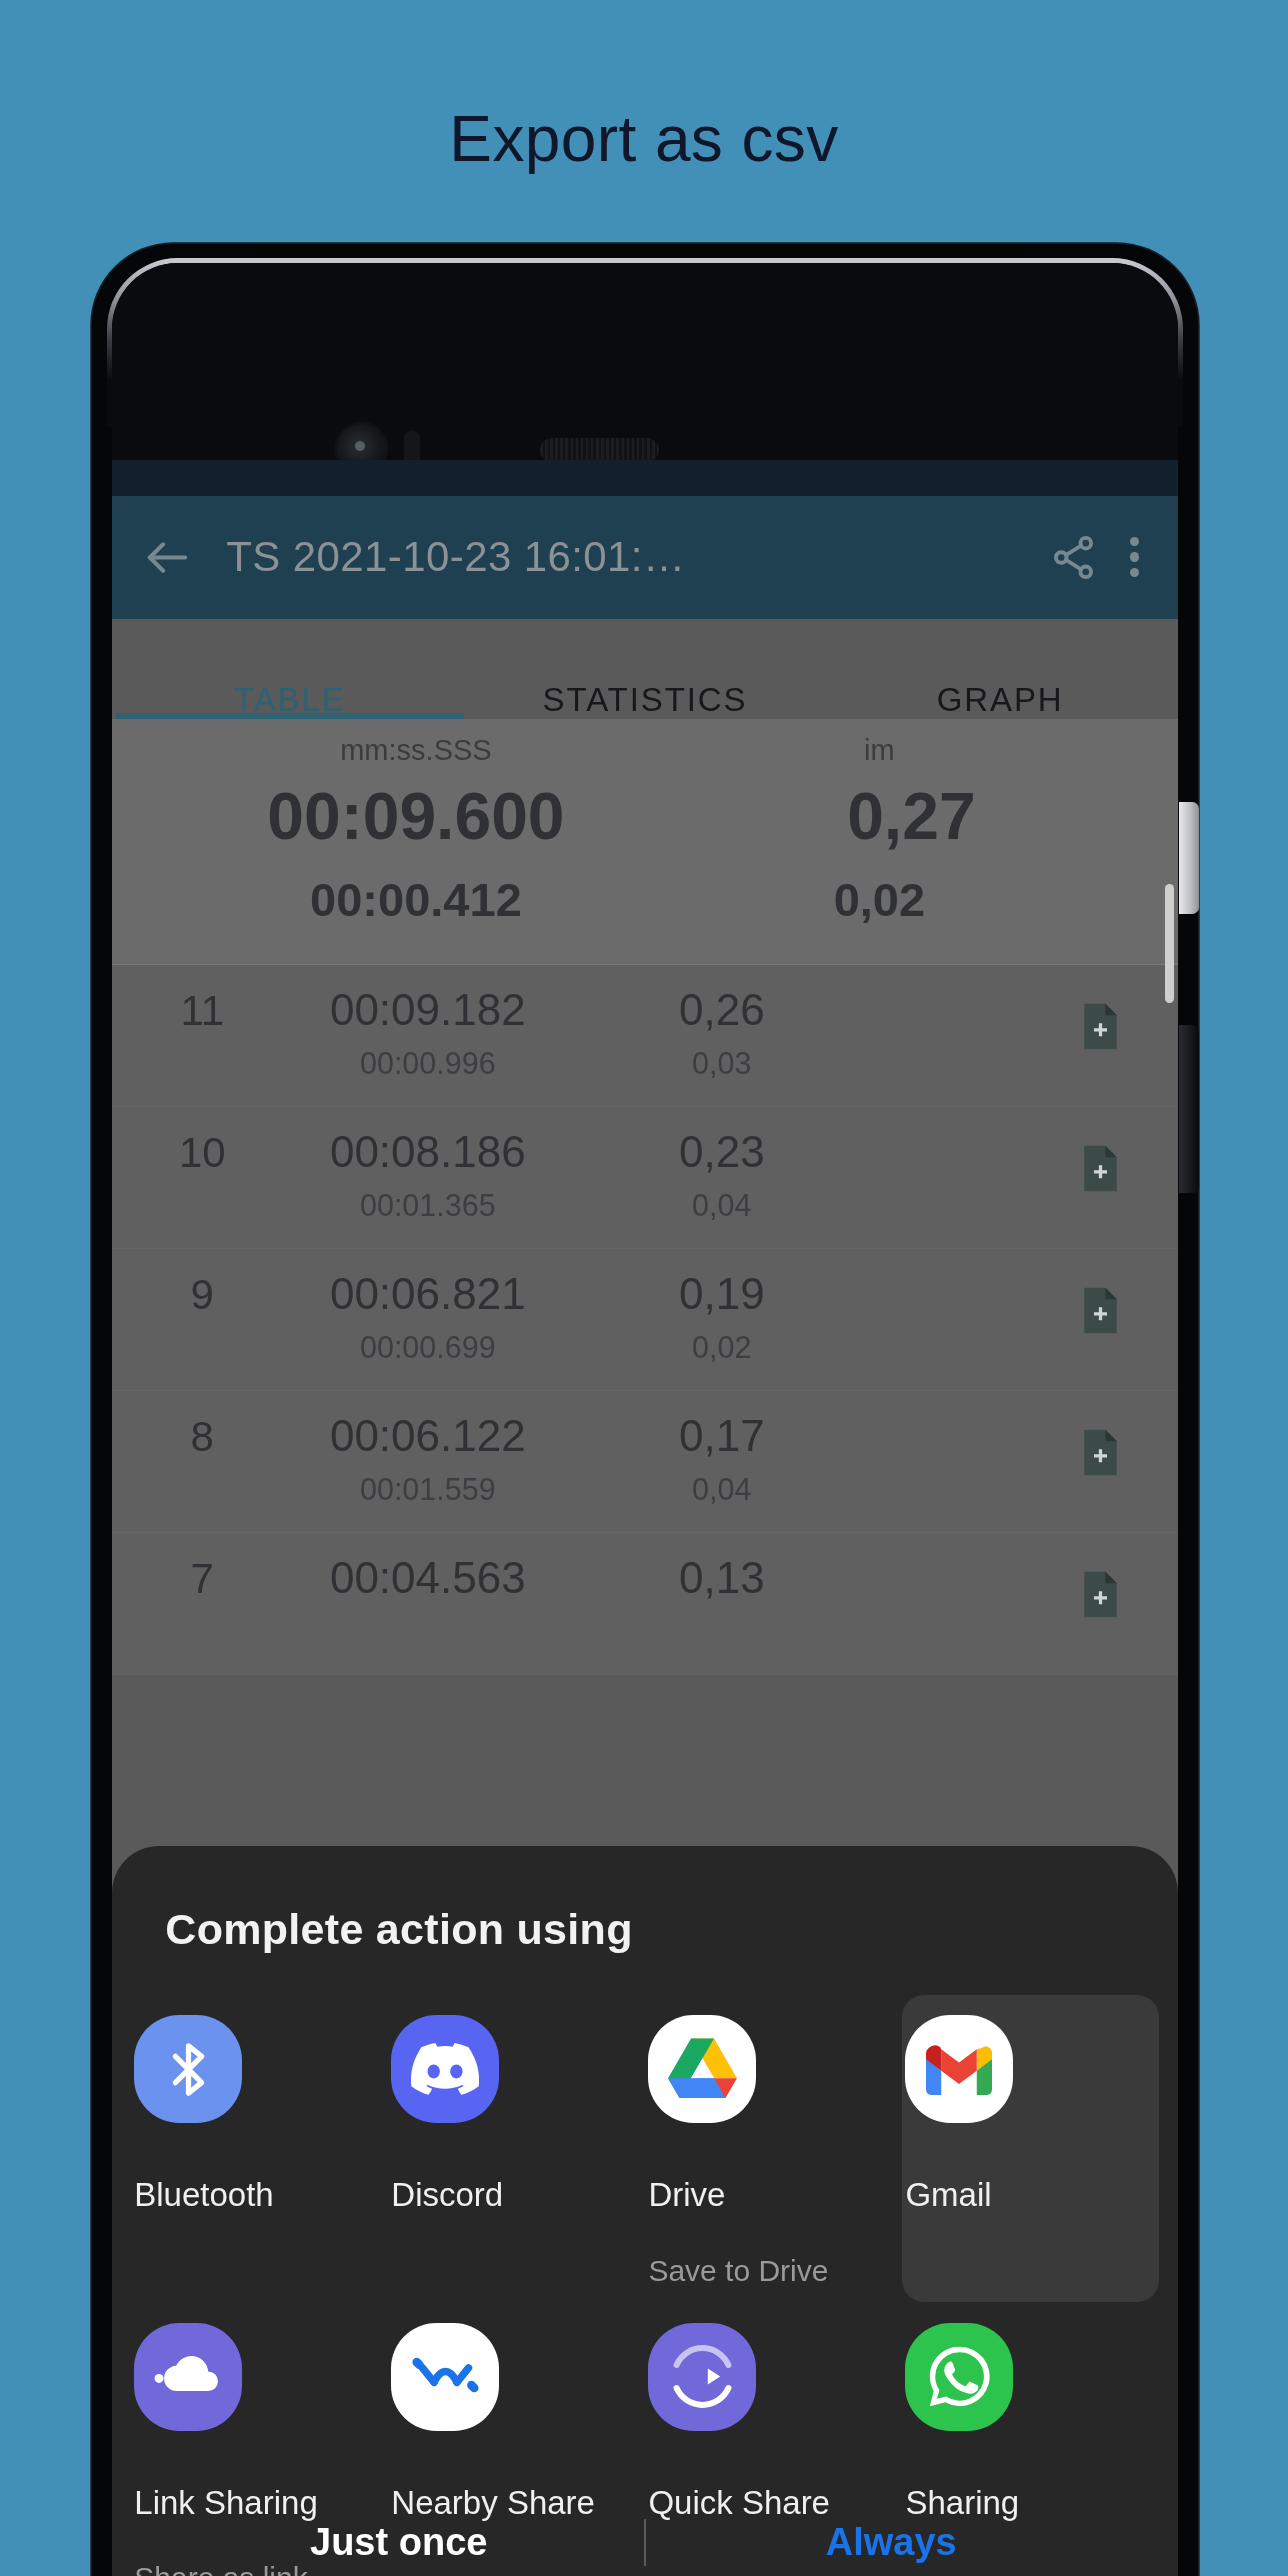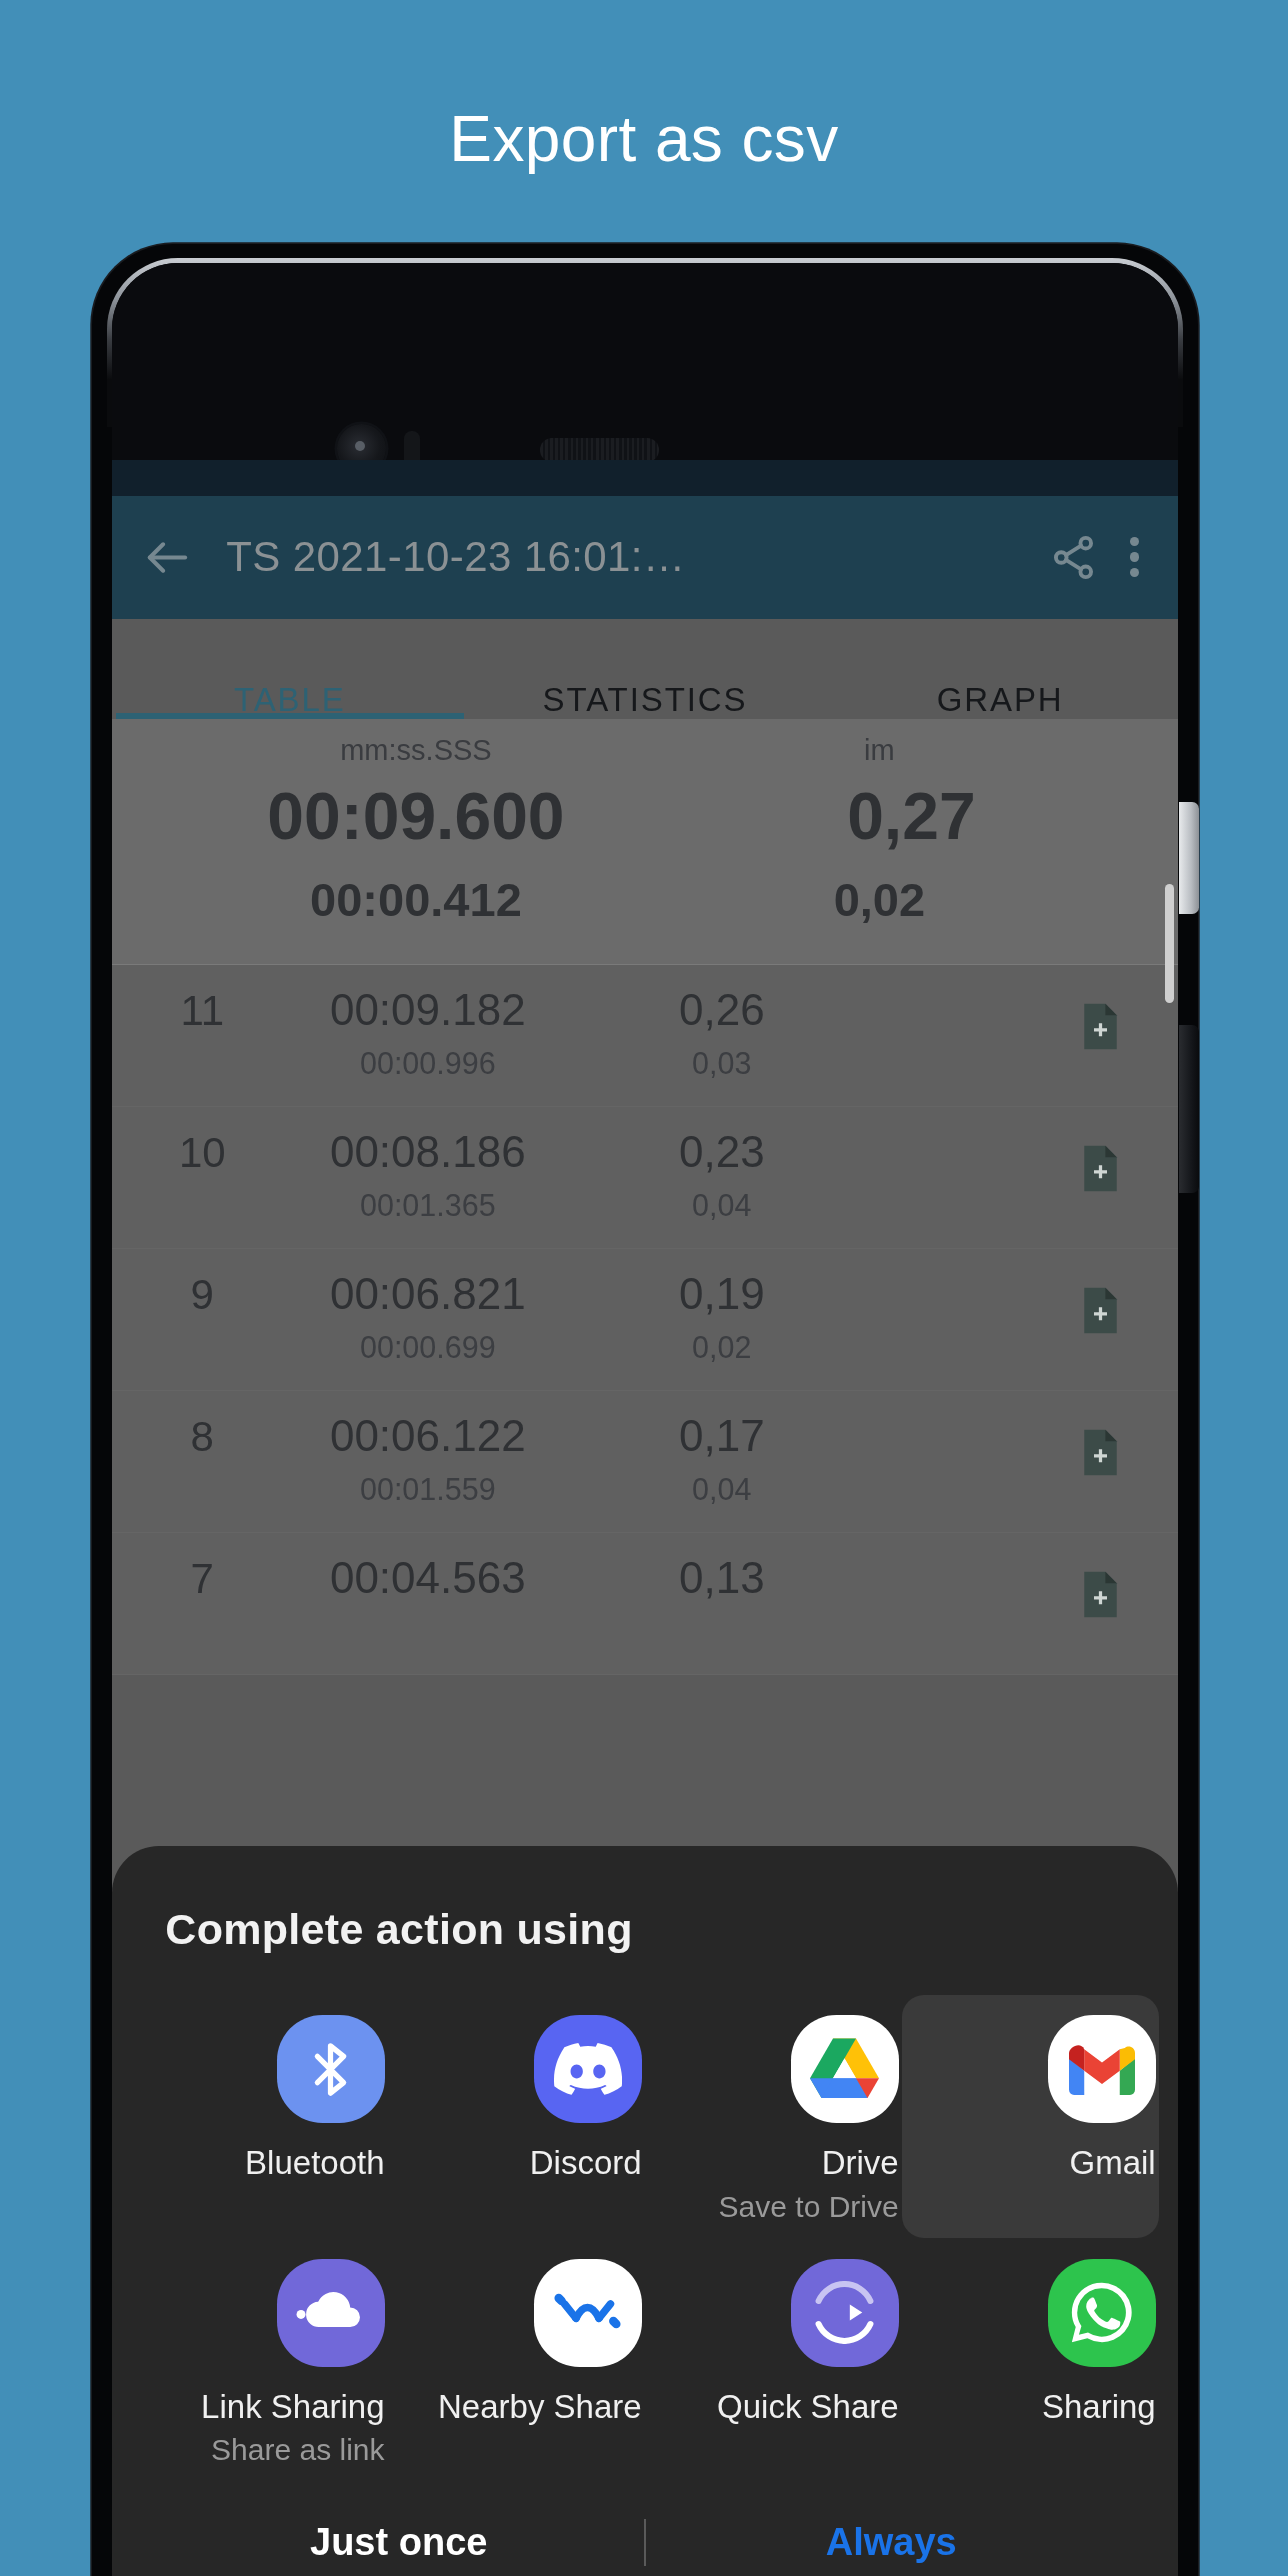--- a/index.html
+++ b/index.html
@@ -8,21 +8,21 @@
     background:#428fb8;
     font-family:"Liberation Sans", sans-serif;
     overflow:hidden;
     position:relative;
   }
 
   
   .banner-title{
     position:absolute; top:107px; left:0; width:1288px;
     text-align:center;
-    font-size:64px; color:#ffffff; font-weight:400;
+    font-size:64px; color:#0f172a; font-weight:400;
     letter-spacing:0.4px;
     line-height:1;
   }
 
   
   .phone{
     position:absolute; left:92px; top:244px;
     width:1106px; height:2373px;
     background:#050608;
     border-radius:81px 81px 0 0;
@@ -196,23 +196,24 @@
     letter-spacing:0.3px;
   }
   .app-grid{
     margin-top:41px;
     display:grid;
     grid-template-columns:repeat(4,1fr);
     row-gap:0px;
     padding:0 18.6px;
   }
   .app-cell{
-    display:flex; flex-direction:column; align-items:flex-end;
+    display:flex; flex-direction:column; align-items:flex-start;
     padding:20.3px 3.4px 15.3px;
     border-radius:22px;
+    gap:32px;
   }
   .app-cell.selected{ background:#3a3a3a; }
   .app-icon{
     width:108px; height:108px;
     border-radius:42% 42% 42% 42% / 42% 42% 42% 42%;
     display:flex; align-items:center; justify-content:center;
     overflow:hidden;
     position:relative;
   }
   .app-label{

